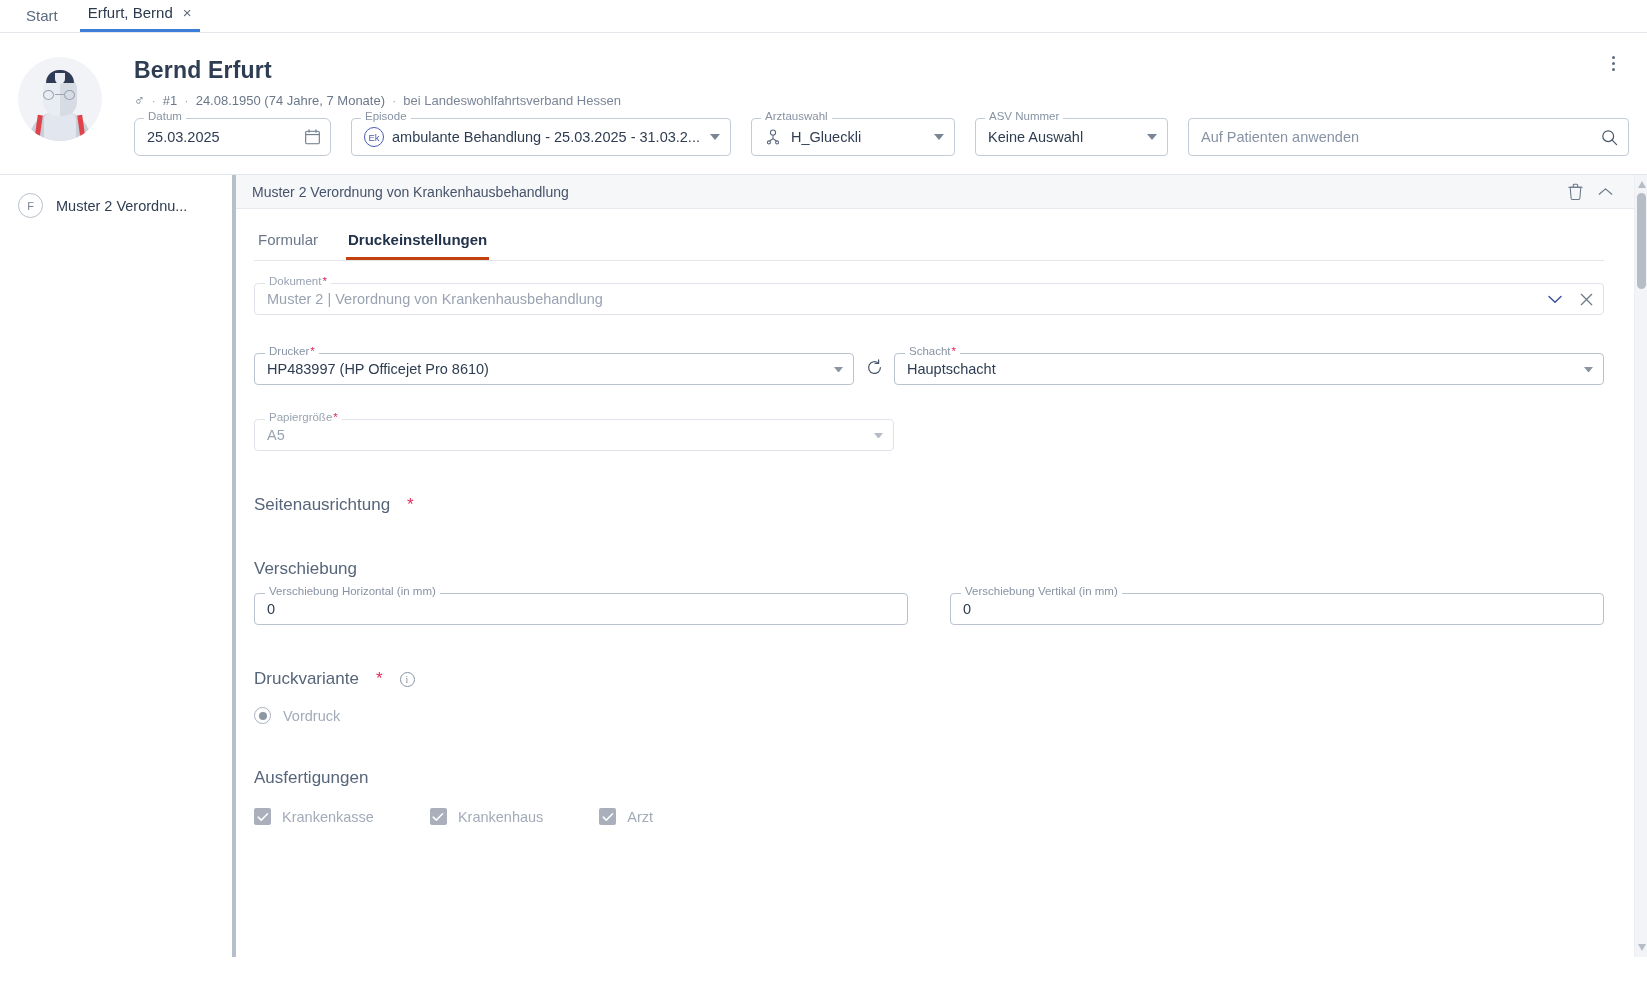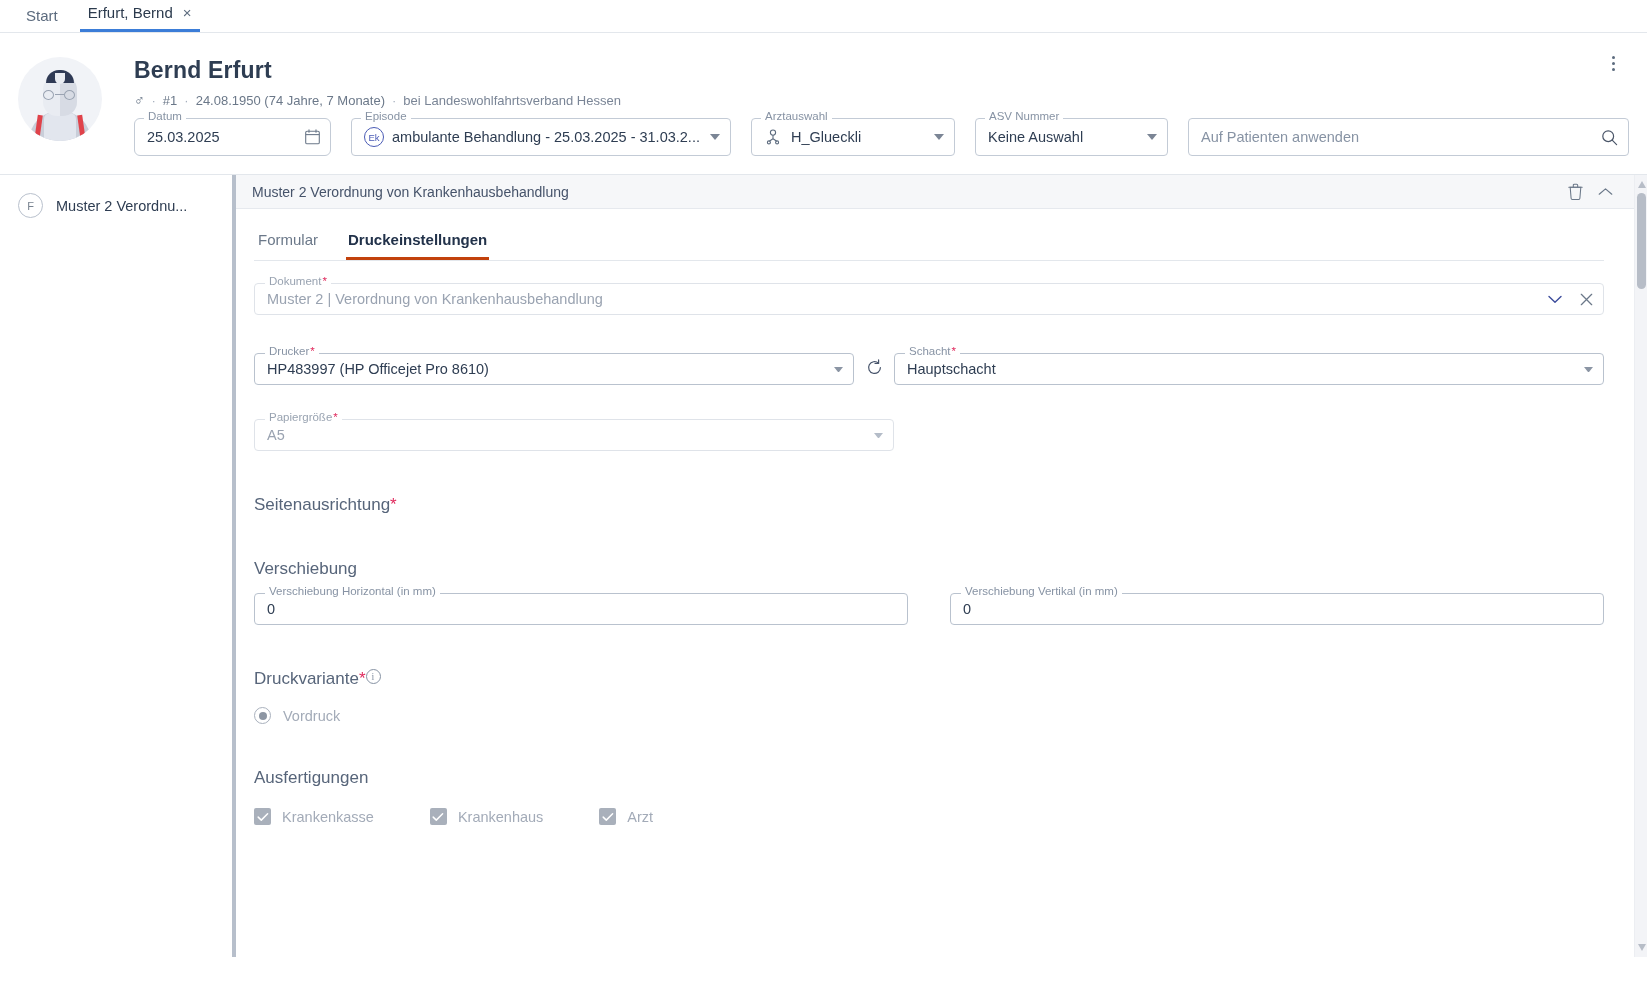--- a/index.html
+++ b/index.html
@@ -344,21 +344,21 @@
   .refresh-btn { width: 40px; flex: 0 0 40px; display: flex; justify-content: center; cursor: pointer; }
   .col-schacht { flex: 1; }
 
   .row3 { margin-top: 34px; }
   .col-papier { width: 640px; }
 
   .sec-title {
     font-size: 17px;
     color: #57657a;
     margin: 44px 0 0 0;
-    display: flex; align-items: flex-start; gap: 0;
+    display: flex; align-items: center; gap: 17px;
   }
   .sec-title .req { color: #e0295c; font-size: 17px; }
 
   .radio-line {
     display: flex; align-items: center; gap: 12px;
     margin-top: 18px;
     font-size: 14.5px; color: #a3abb8;
   }
   .radio {
     width: 17px; height: 17px; border-radius: 50%;

